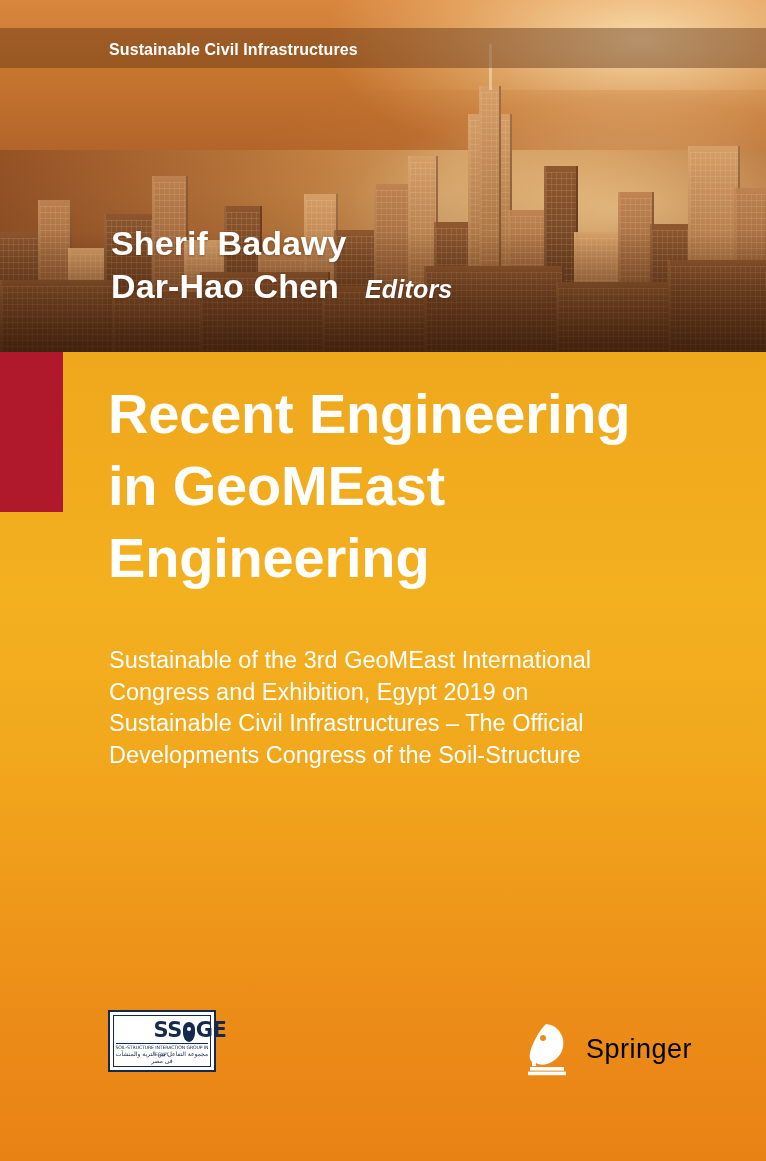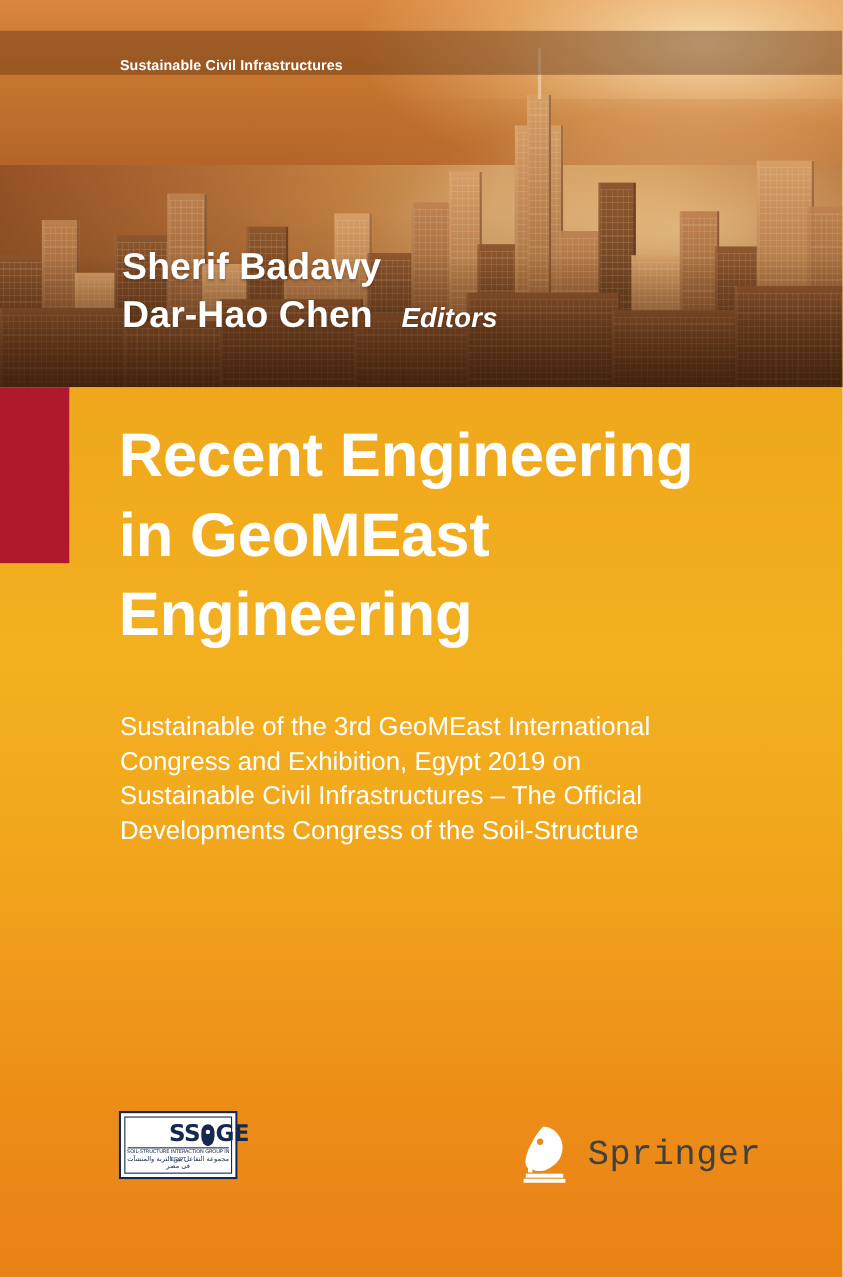--- a/index.html
+++ b/index.html
@@ -90,22 +90,22 @@
     position: absolute;
     left: 0;
     top: 28px;
     width: 766px;
     height: 40px;
     background: rgba(90,45,20,0.42);
   }
   .series-title {
     position: absolute;
     left: 109px;
-    top: 52px;
-    font-size: 13px;
+    top: 41px;
+    font-size: 16px;
     font-weight: bold;
     color: #ffffff;
     letter-spacing: 0.1px;
     white-space: nowrap;
   }
 
   
   .editors {
     position: absolute;
     left: 111px;
@@ -260,23 +260,23 @@
   
   .springer {
     position: absolute;
     right: 74px;
     top: 1022px;
     display: flex;
     align-items: center;
     gap: 14px;
   }
   .springer-name {
-    font-size: 32px;
-    color: #404040;
-    font-family: Liberation Mono, monospace;
+    font-size: 27px;
+    color: #000000;
+    font-family: Liberation Sans, sans-serif;
     letter-spacing: 0.5px;
   }
   .knight {
     width: 46px;
     height: 54px;
     display: block;
   }
 </style>
 </head>
 <body>

